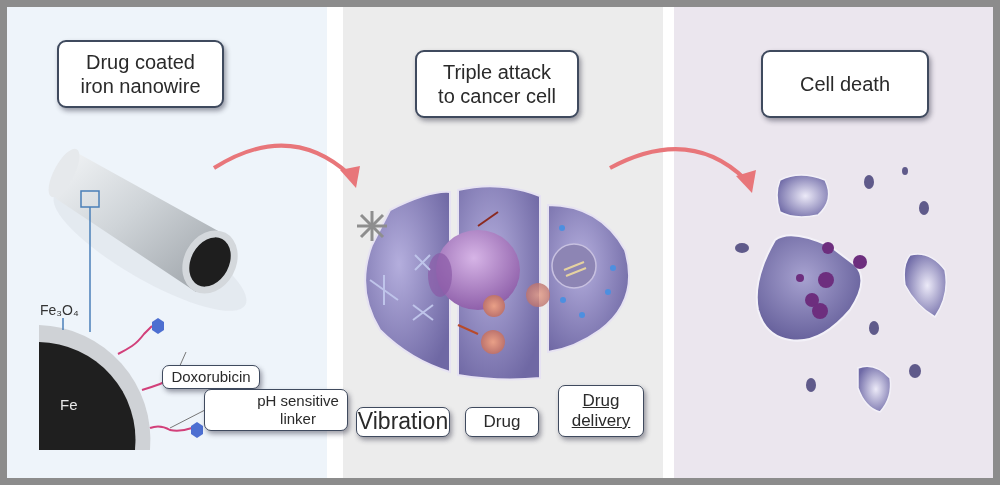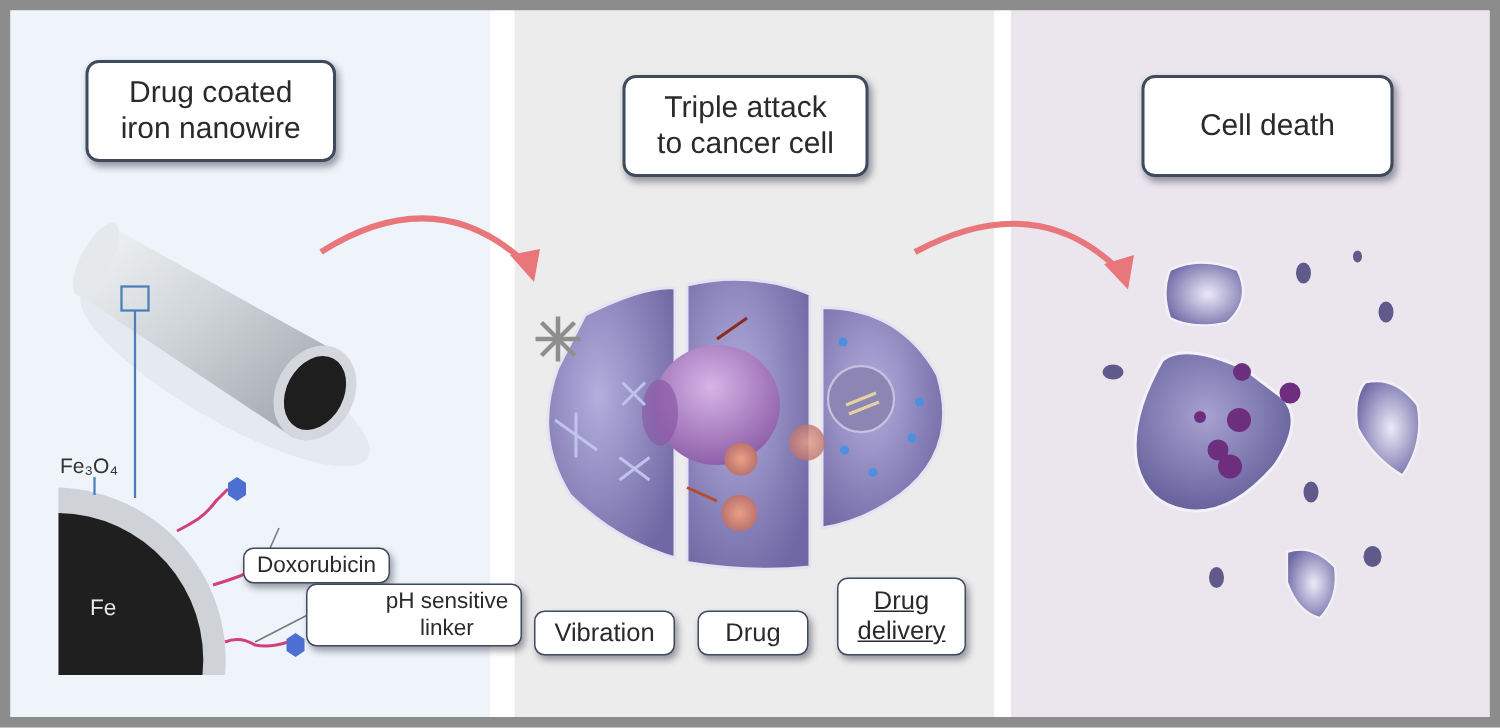--- a/index.html
+++ b/index.html
@@ -155,16 +155,16 @@
 <div class="label big" style="left:57px;top:40px;width:163px;height:64px;text-align:center;">Drug coated
 iron nanowire</div>
 <div class="label big" style="left:415px;top:50px;width:160px;height:64px;">Triple attack
 to cancer cell</div>
 <div class="label big" style="left:761px;top:50px;width:164px;height:64px;">Cell death</div>
 
 <div class="label small" style="left:162px;top:330px;width:96px;height:22px;margin-top:35px;">Doxorubicin</div>
 <div class="label small" style="left:204px;top:389px;width:98px;height:40px;padding-left:44px;">pH sensitive
 linker</div>
 
-<div class="label small" style="left:356px;top:407px;width:92px;height:28px;font-size:17px;">Vibration</div>
+<div class="label small" style="left:356px;top:407px;width:92px;height:28px;font-size:23px;">Vibration</div>
 <div class="label small" style="left:465px;top:407px;width:72px;height:28px;font-size:17px;">Drug</div>
 <div class="label small" style="left:558px;top:385px;width:84px;height:50px;font-size:17px;text-decoration:underline;">Drug
 delivery</div>
 
 </body></html>

